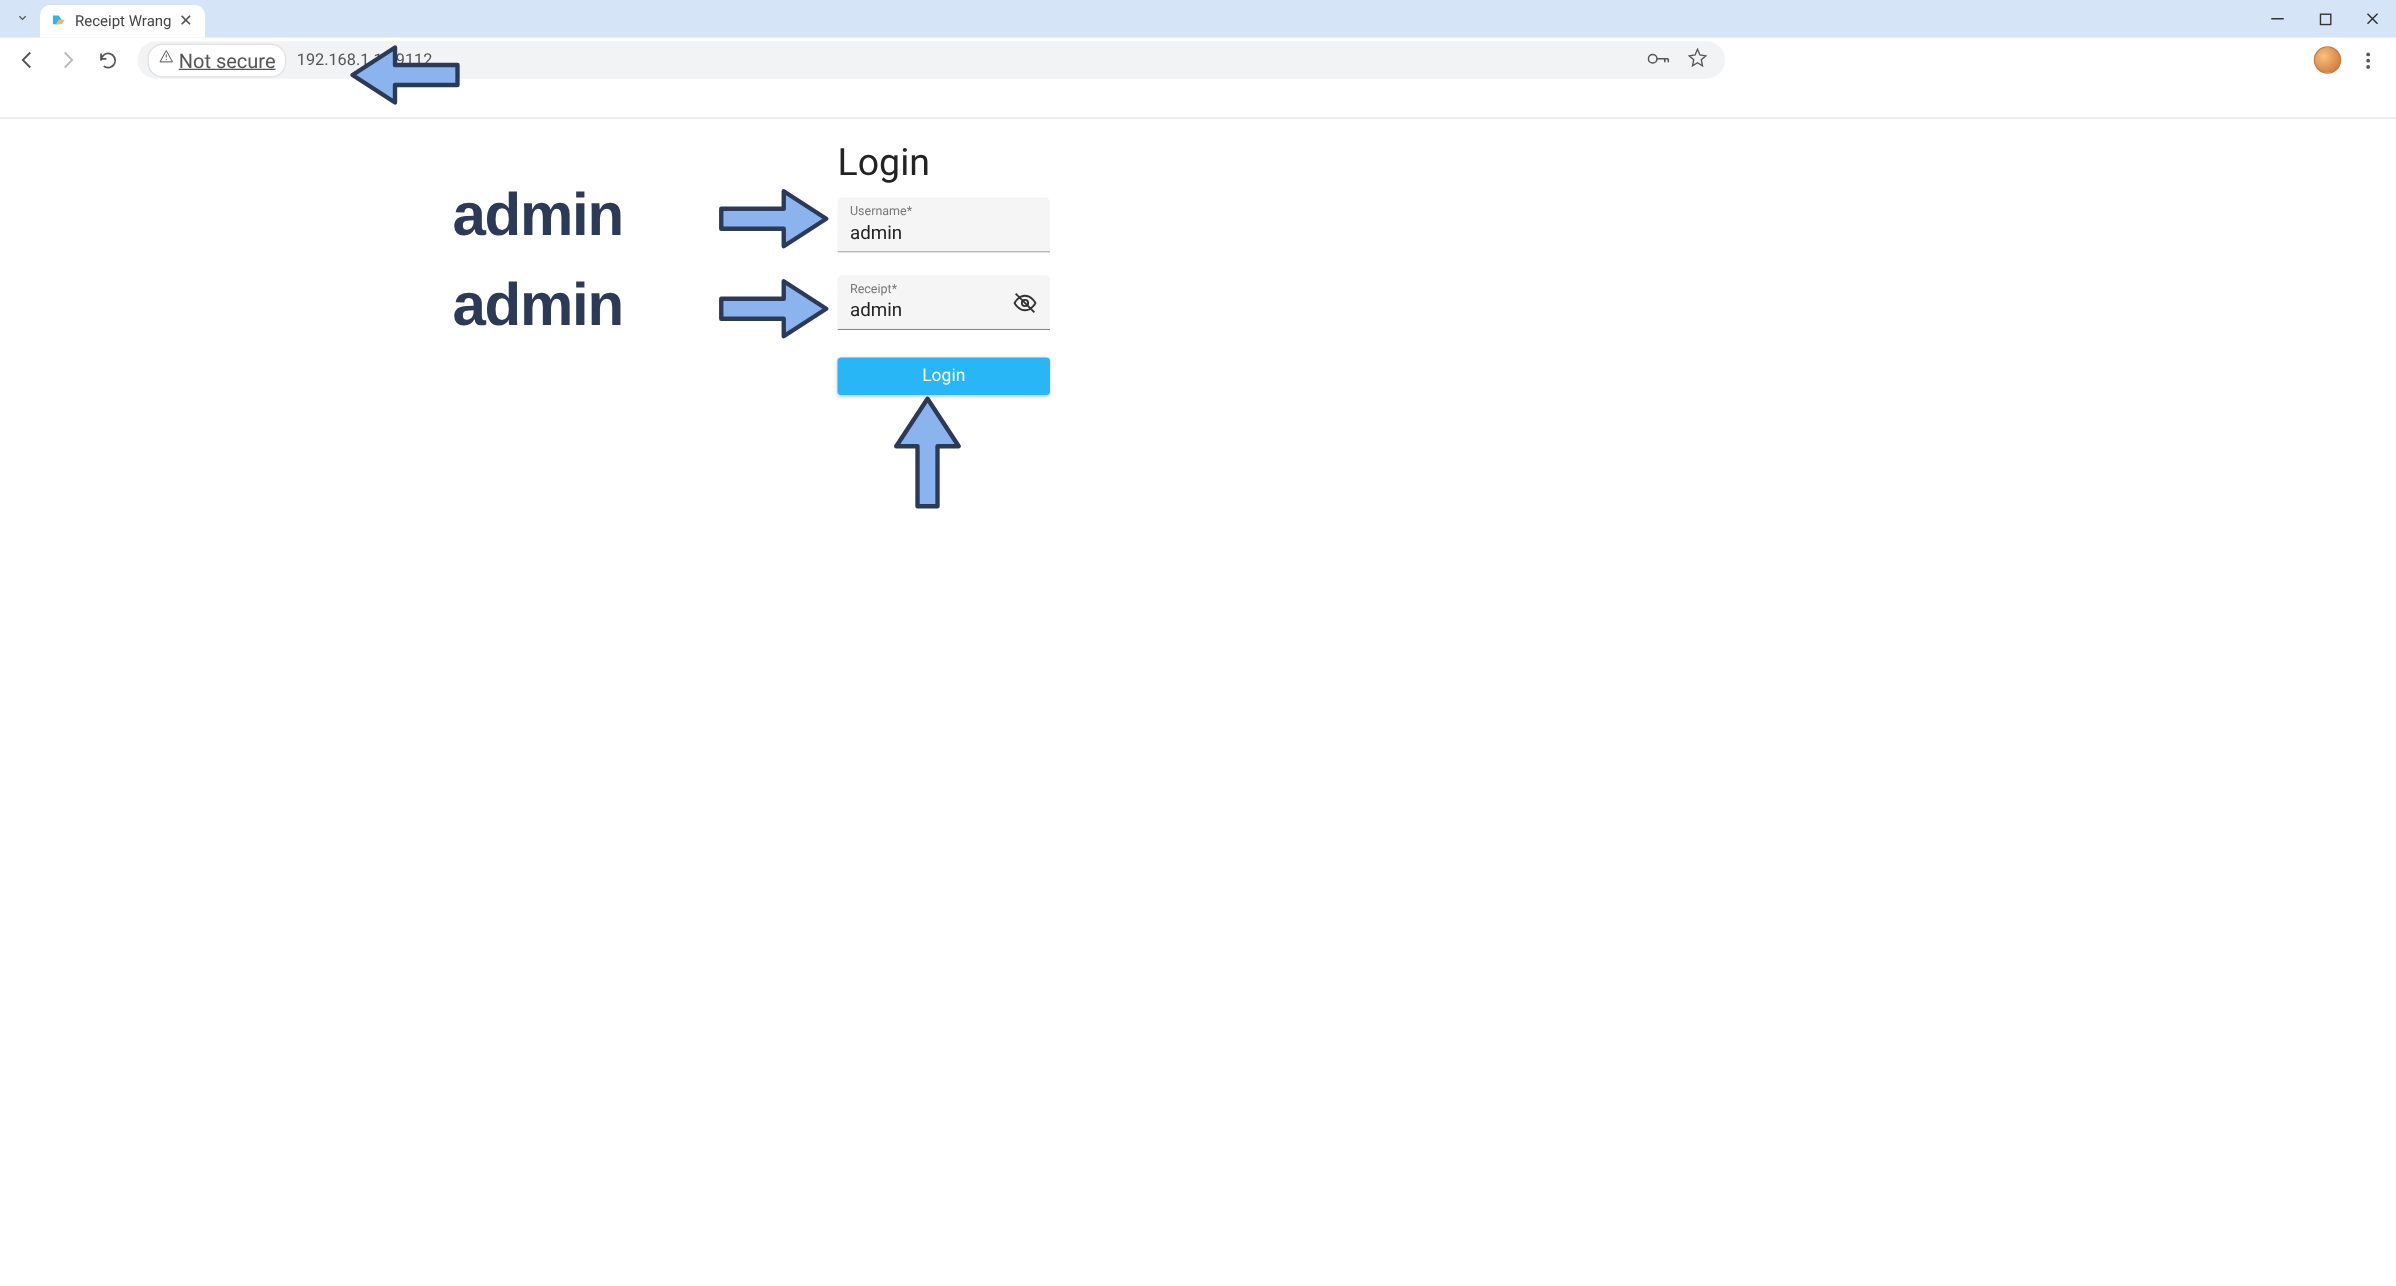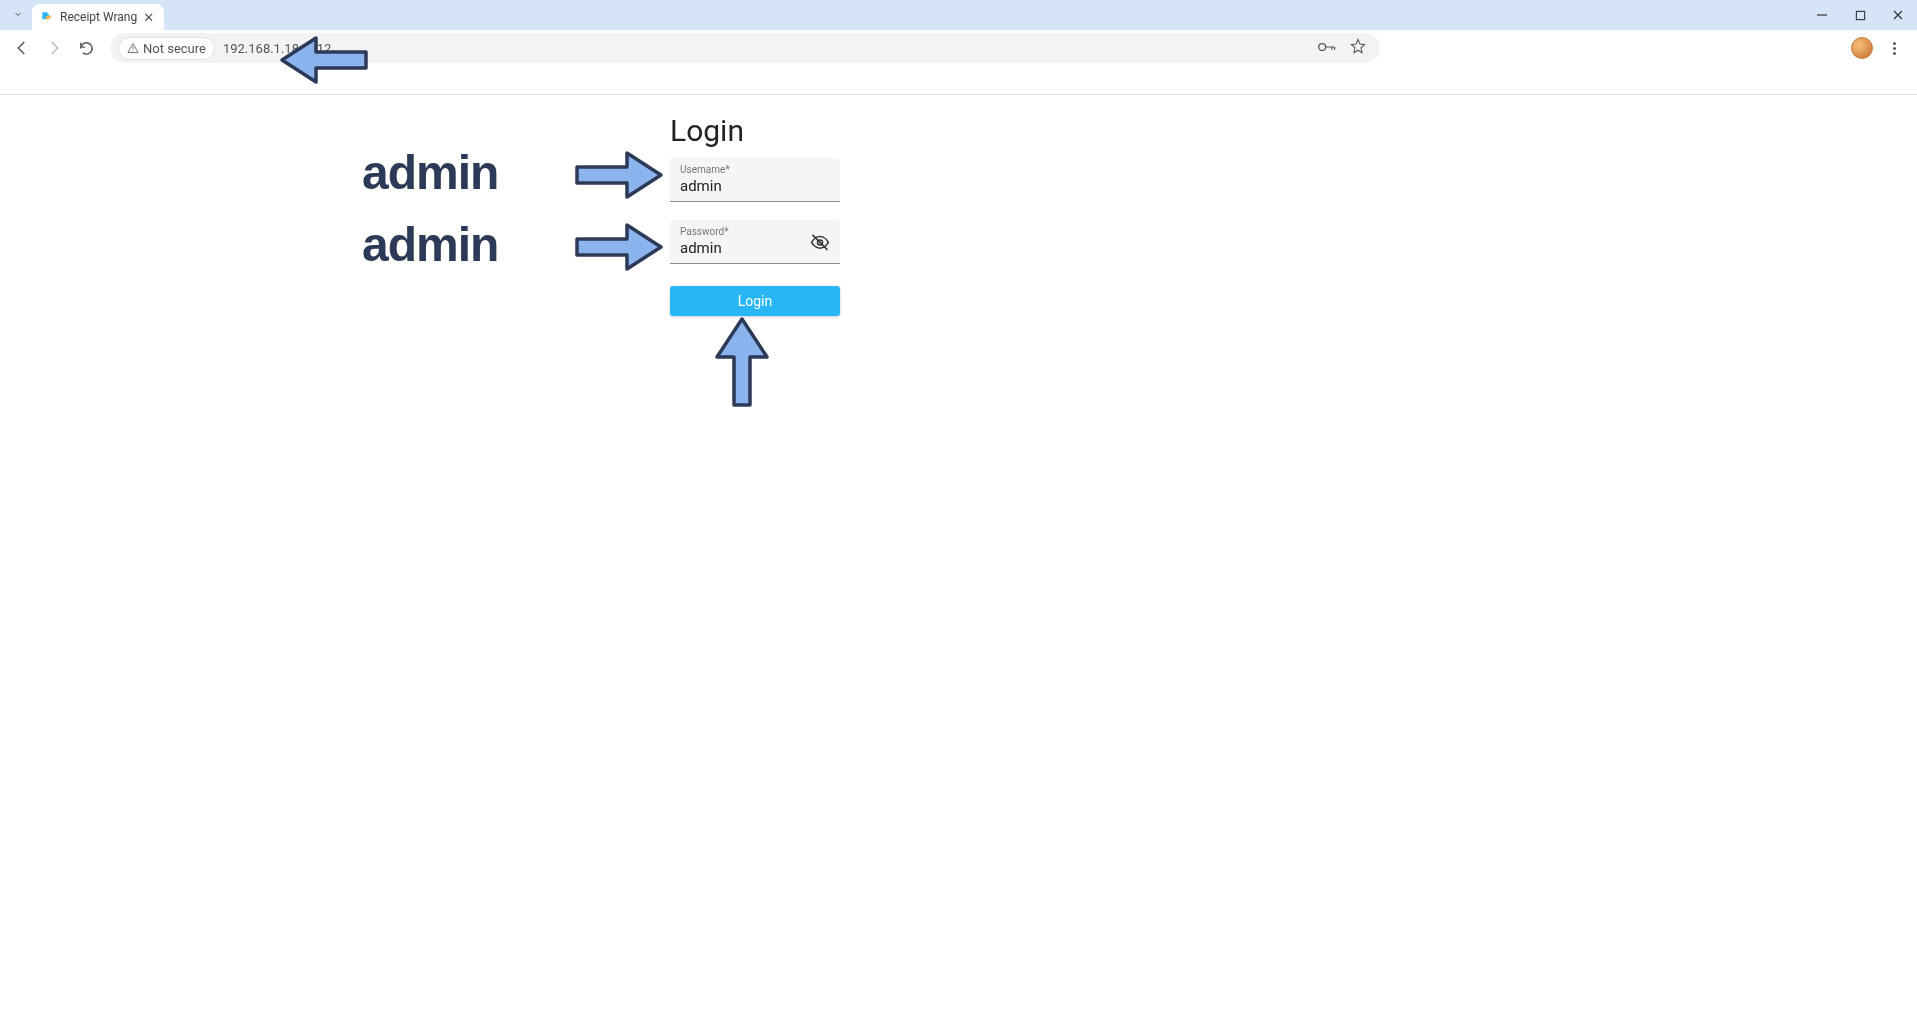--- a/index.html
+++ b/index.html
@@ -105,28 +105,28 @@
       align-items: center;
       background: #f1f3f4;
       height: 30px;
       border-radius: 16px;
       padding: 0 14px 0 8px;
       gap: 8px;
       width: 1270px;
     }
     .security-chip {
       display: flex;
-      align-items: center;
       gap: 4px;
-      font-size: 13px;
+      font-size: 16px;
       color: #555;
       background: #fff;
       border-radius: 12px;
       padding: 3px 8px;
       border: 1px solid #e0e0e0;
+      text-decoration: underline;
     }
     .url {
       font-size: 13px;
       color: #555;
     }
     .addr-right {
       margin-left: auto;
       display: flex;
       gap: 14px;
       align-items: center;
@@ -344,21 +344,21 @@
 
     <div class="field">
       <label>
         <span>Username</span><span class="req">*</span>
       </label>
       <input type="text" value="admin" style="">
     </div>
 
     <div class="field pw">
       <label>
-        <span>Password</span><span class="req">*</span>
+        <span>Receipt</span><span class="req">*</span>
       </label>
       <input type="text" value="admin" style="">
       <span class="eye">
         <svg width="20" height="20" viewBox="0 0 24 24">
             <path d="M2 12s3.5-7 10-7 10 7 10 7-3.5 7-10 7S2 12 2 12z" fill="none" stroke="#333" stroke-width="1.8"></path>
             <circle cx="12" cy="12" r="3" fill="none" stroke="#333" stroke-width="1.8"></circle>
             <path d="M3 3l18 18" stroke="#333" stroke-width="1.8"></path>
           </svg>
       </span>
     </div>

